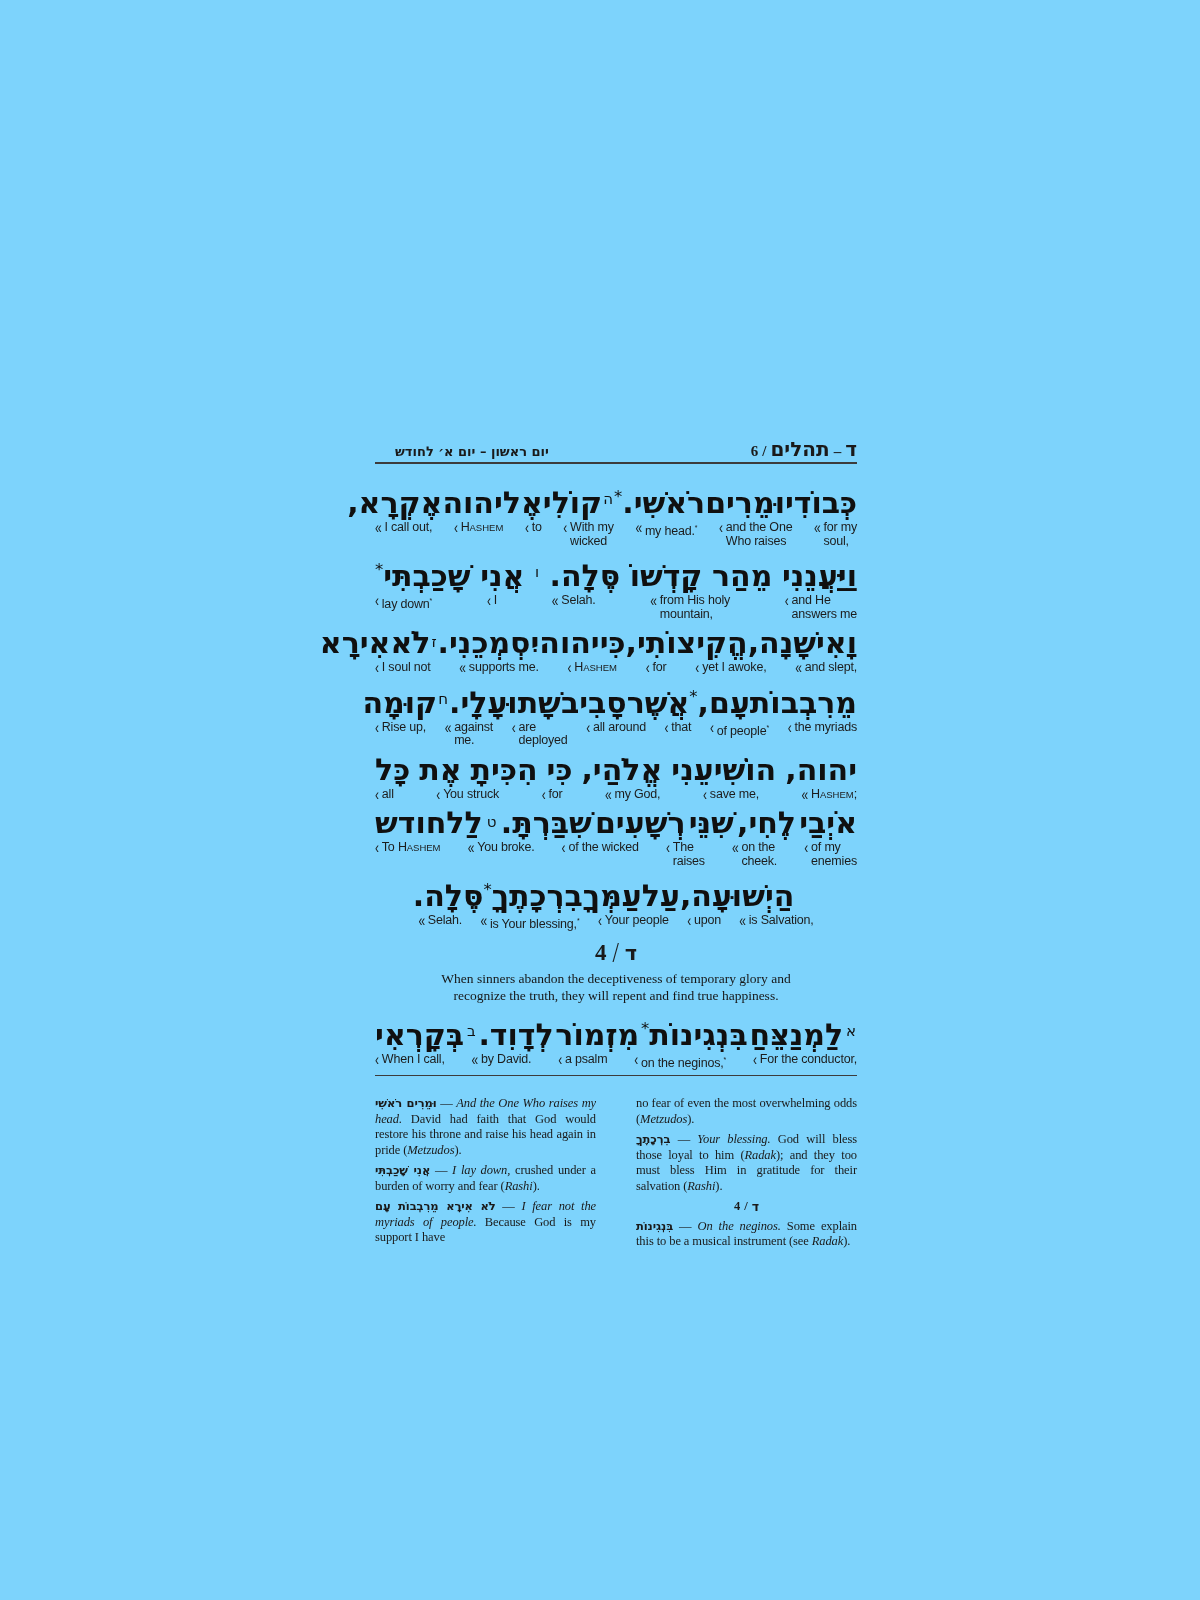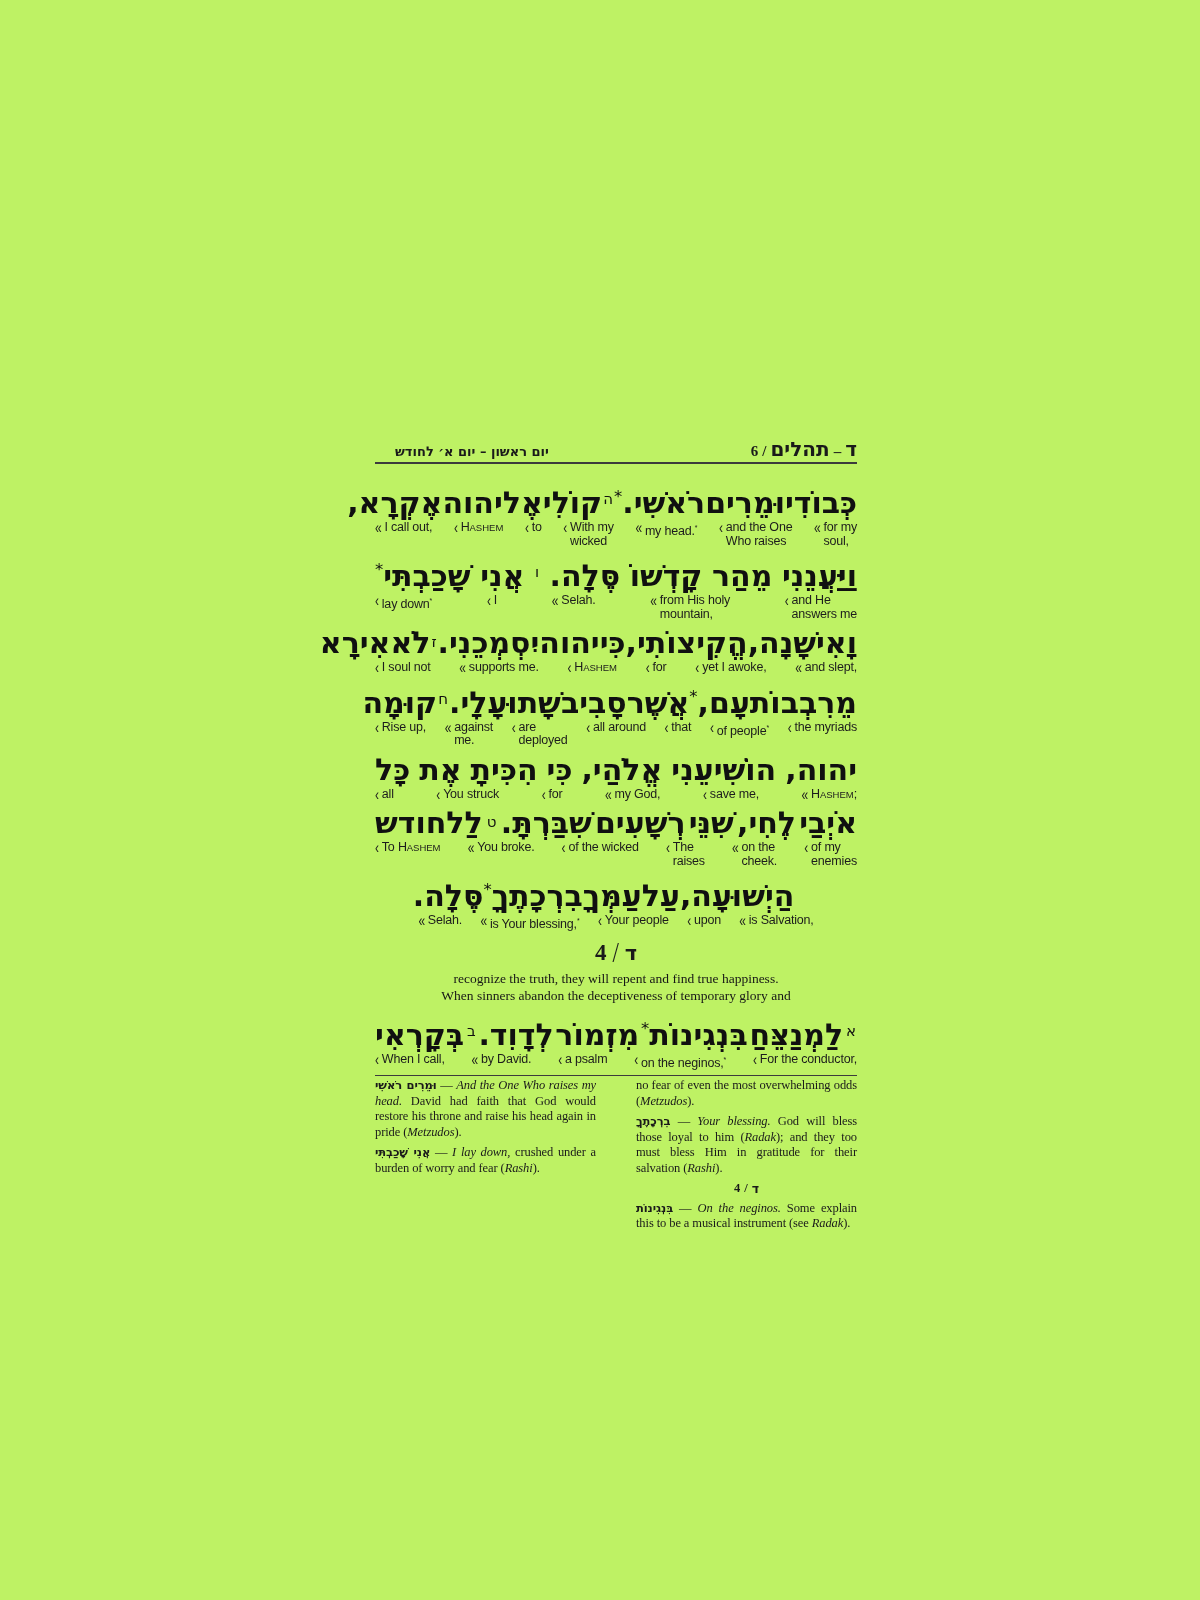--- a/index.html
+++ b/index.html
@@ -1,16 +1,16 @@
 <!DOCTYPE html>
 <html><head>
 <meta charset="utf-8">
 <style>
   html,body{margin:0;padding:0;background:#ffffff;}
-  #page{position:relative;width:1200px;height:1600px;background:#bef264;overflow:hidden;
+  #page{position:relative;width:1200px;height:1600px;background:#7dd3fc;overflow:hidden;
         font-family:"Liberation Serif",serif;color:#1a1a1a;}
   #content{position:absolute;left:375px;top:437px;width:482px;}
 
   
   .hdr{display:flex;justify-content:space-between;align-items:baseline;height:22px;}
   .hdr-left{font-family:"DejaVu Sans",sans-serif;font-size:13px;font-weight:600;padding-left:20px;}
   .hdr-right{display:inline-flex;gap:4px;align-items:baseline;font-weight:bold;font-size:15px;}
   .hdr-right .heb{font-family:"DejaVu Sans",sans-serif;font-size:20px;}
   .rule{border-bottom:2.5px solid #3c3c3c;margin-top:3px;}
 
@@ -37,21 +37,21 @@
   .psalm-heading{display:flex;justify-content:center;align-items:baseline;gap:6px;
                  margin-top:8px;font-weight:bold;font-size:23px;}
   .psalm-heading .heb{font-family:"DejaVu Sans",sans-serif;font-size:21px;}
   .psalm-heading .sl{font-weight:400;transform:scaleY(1.25);display:inline-block;}
   .psalm-intro{margin-top:4px;text-align:center;font-size:13.5px;line-height:17px;
                font-family:"Liberation Serif",serif;color:#161616;}
   #psalm4-verses{margin-top:6px;}
 
   
   .comm-rule{border-bottom:1.5px solid #3c3c3c;margin-top:5px;}
-  #commentary{display:grid;grid-template-columns:1fr 1fr;column-gap:18px;margin-top:2px;gap:40px;}
+  #commentary{display:grid;grid-template-columns:1fr 1fr;column-gap:18px;margin-top:20px;gap:40px;}
   .comm-col{font-size:12.5px;line-height:15.5px;text-align:justify;letter-spacing:-0.1px;}
   .comm-para{margin:0 0 5px 0;}
   .c-hebrew{font-family:"DejaVu Sans",sans-serif;font-weight:bold;font-size:11.5px;}
   .c-italic{font-style:italic;}
   .comm-heading{display:flex;justify-content:center;gap:4px;font-weight:bold;
                 font-size:12.5px;margin:2px 0 4px 0;}
   .comm-heading .heb{font-family:"DejaVu Sans",sans-serif;}
 </style>
 </head>
 <body>
@@ -427,22 +427,22 @@
           </div>
         </div>
       </div>
 
     <div class="psalm-heading">
       <span>4</span>
       <span class="sl">/</span>
       <span class="heb">ד</span>
     </div>
     <div class="psalm-intro">
+      <div>When sinners abandon the deceptiveness of temporary glory and</div>
       <div>recognize the truth, they will repent and find true happiness.</div>
-      <div>When sinners abandon the deceptiveness of temporary glory and</div>
     </div>
 
     <div id="psalm4-verses">
         <div class="verse">
           <div class="heb-line" dir="rtl">
             <span class="vnum">א</span>
             <span class="hword">לַמְנַצֵּחַ</span>
             <span class="hword">בִּנְגִינוֹת<span class="ast">*</span></span>
             <span class="hword">מִזְמוֹר</span>
             <span class="hword">לְדָוִד.</span>
@@ -482,20 +482,21 @@
             </div>
           </div>
         </div>
       </div>
 
     <div class="comm-rule"></div>
     <div id="commentary">
       <div class="comm-col" id="comm-left">
           <p class="comm-para"><span class="c-hebrew" dir="rtl">וּמֵרִים רֹאשִׁי</span><span class="c-roman"> — </span><span class="c-italic">And the One Who raises my head.</span><span class="c-roman"> David had faith that God would restore his throne and raise his head again in pride (</span><span class="c-italic">Metzudos</span><span class="c-roman">).</span></p>
           <p class="comm-para"><span class="c-hebrew" dir="rtl">אֲנִי שָׁכַבְתִּי</span><span class="c-roman"> — </span><span class="c-italic">I lay down,</span><span class="c-roman"> crushed under a burden of worry and fear (</span><span class="c-italic">Rashi</span><span class="c-roman">).</span></p>
+          <p class="comm-para"><span class="c-hebrew" dir="rtl">לֹא אִירָא מֵרִבְבוֹת עָם</span><span class="c-roman"> — </span><span class="c-italic">I fear not the myriads of people.</span><span class="c-roman"> Because God is my support I have</span></p>
         </div>
       <div class="comm-col" id="comm-right">
           <p class="comm-para"><span class="c-roman">no fear of even the most overwhelming odds (</span><span class="c-italic">Metzudos</span><span class="c-roman">).</span></p>
           <p class="comm-para"><span class="c-hebrew" dir="rtl">בִרְכָתֶךָ</span><span class="c-roman"> — </span><span class="c-italic">Your blessing.</span><span class="c-roman"> God will bless those loyal to him (</span><span class="c-italic">Radak</span><span class="c-roman">); and they too must bless Him in gratitude for their salvation (</span><span class="c-italic">Rashi</span><span class="c-roman">).</span></p>
           <div class="comm-heading">
             <span class="ch-ar">4</span>
             <span class="ch-sl">/</span>
             <span class="heb">ד</span>
           </div>
           <p class="comm-para"><span class="c-hebrew" dir="rtl">בִּנְגִינוֹת</span><span class="c-roman"> — </span><span class="c-italic">On the neginos.</span><span class="c-roman"> Some explain this to be a musical instrument (see </span><span class="c-italic">Radak</span><span class="c-roman">).</span></p>

